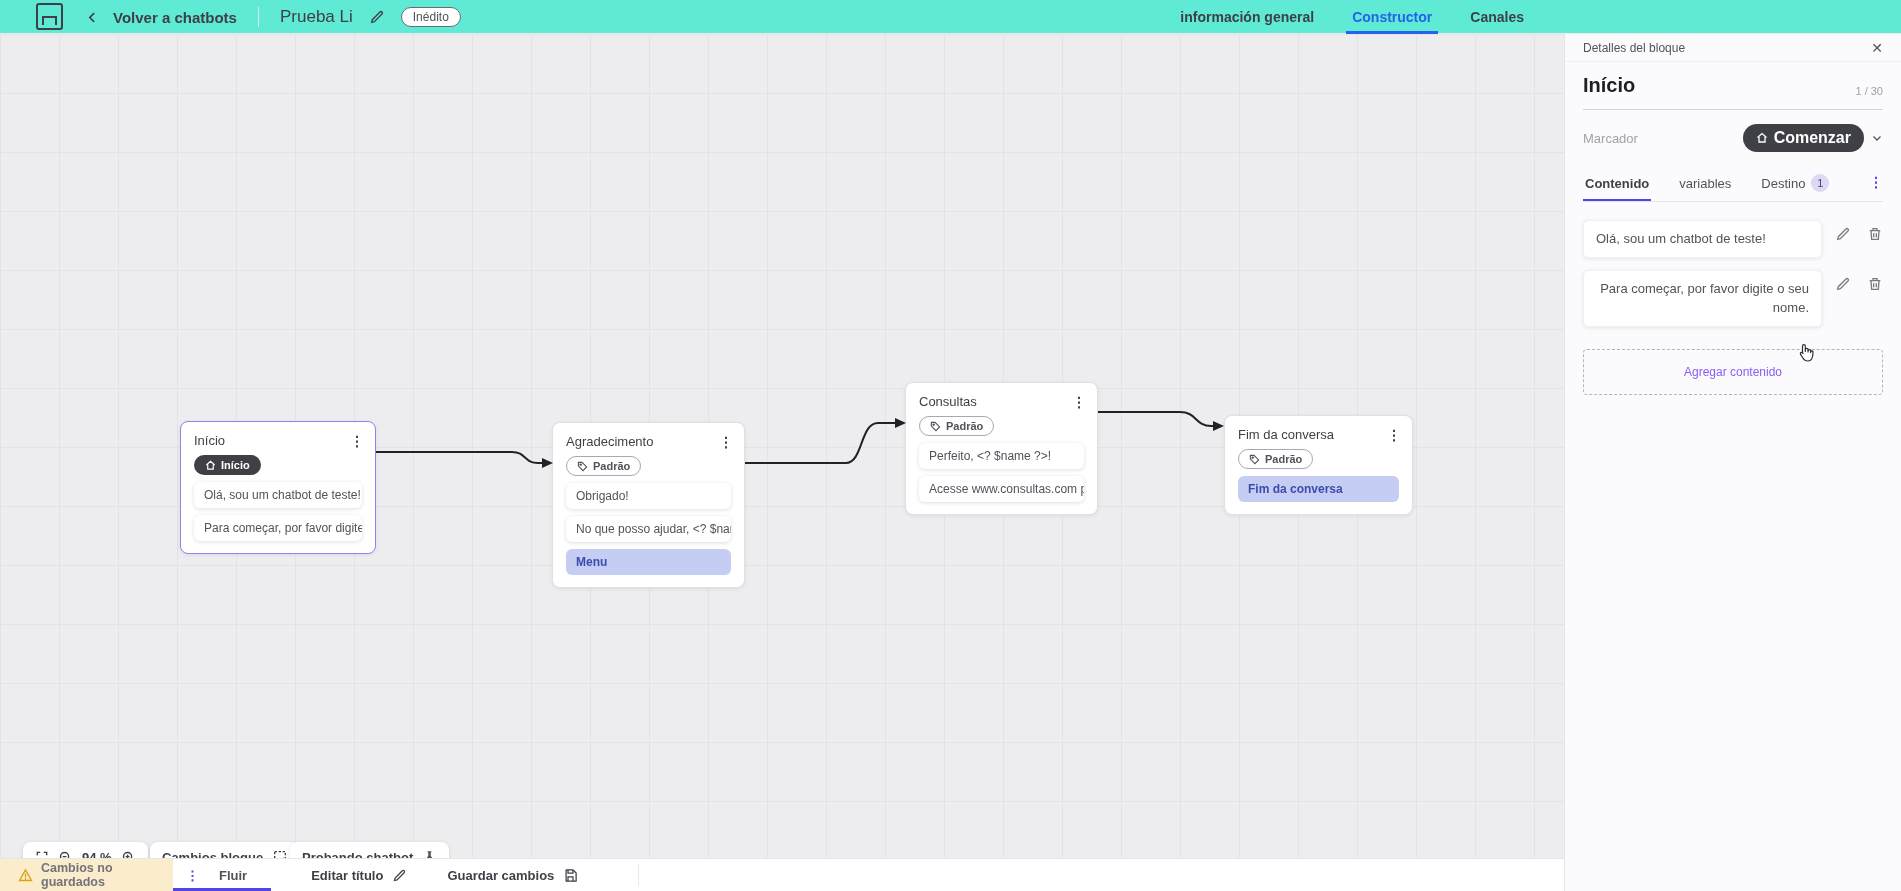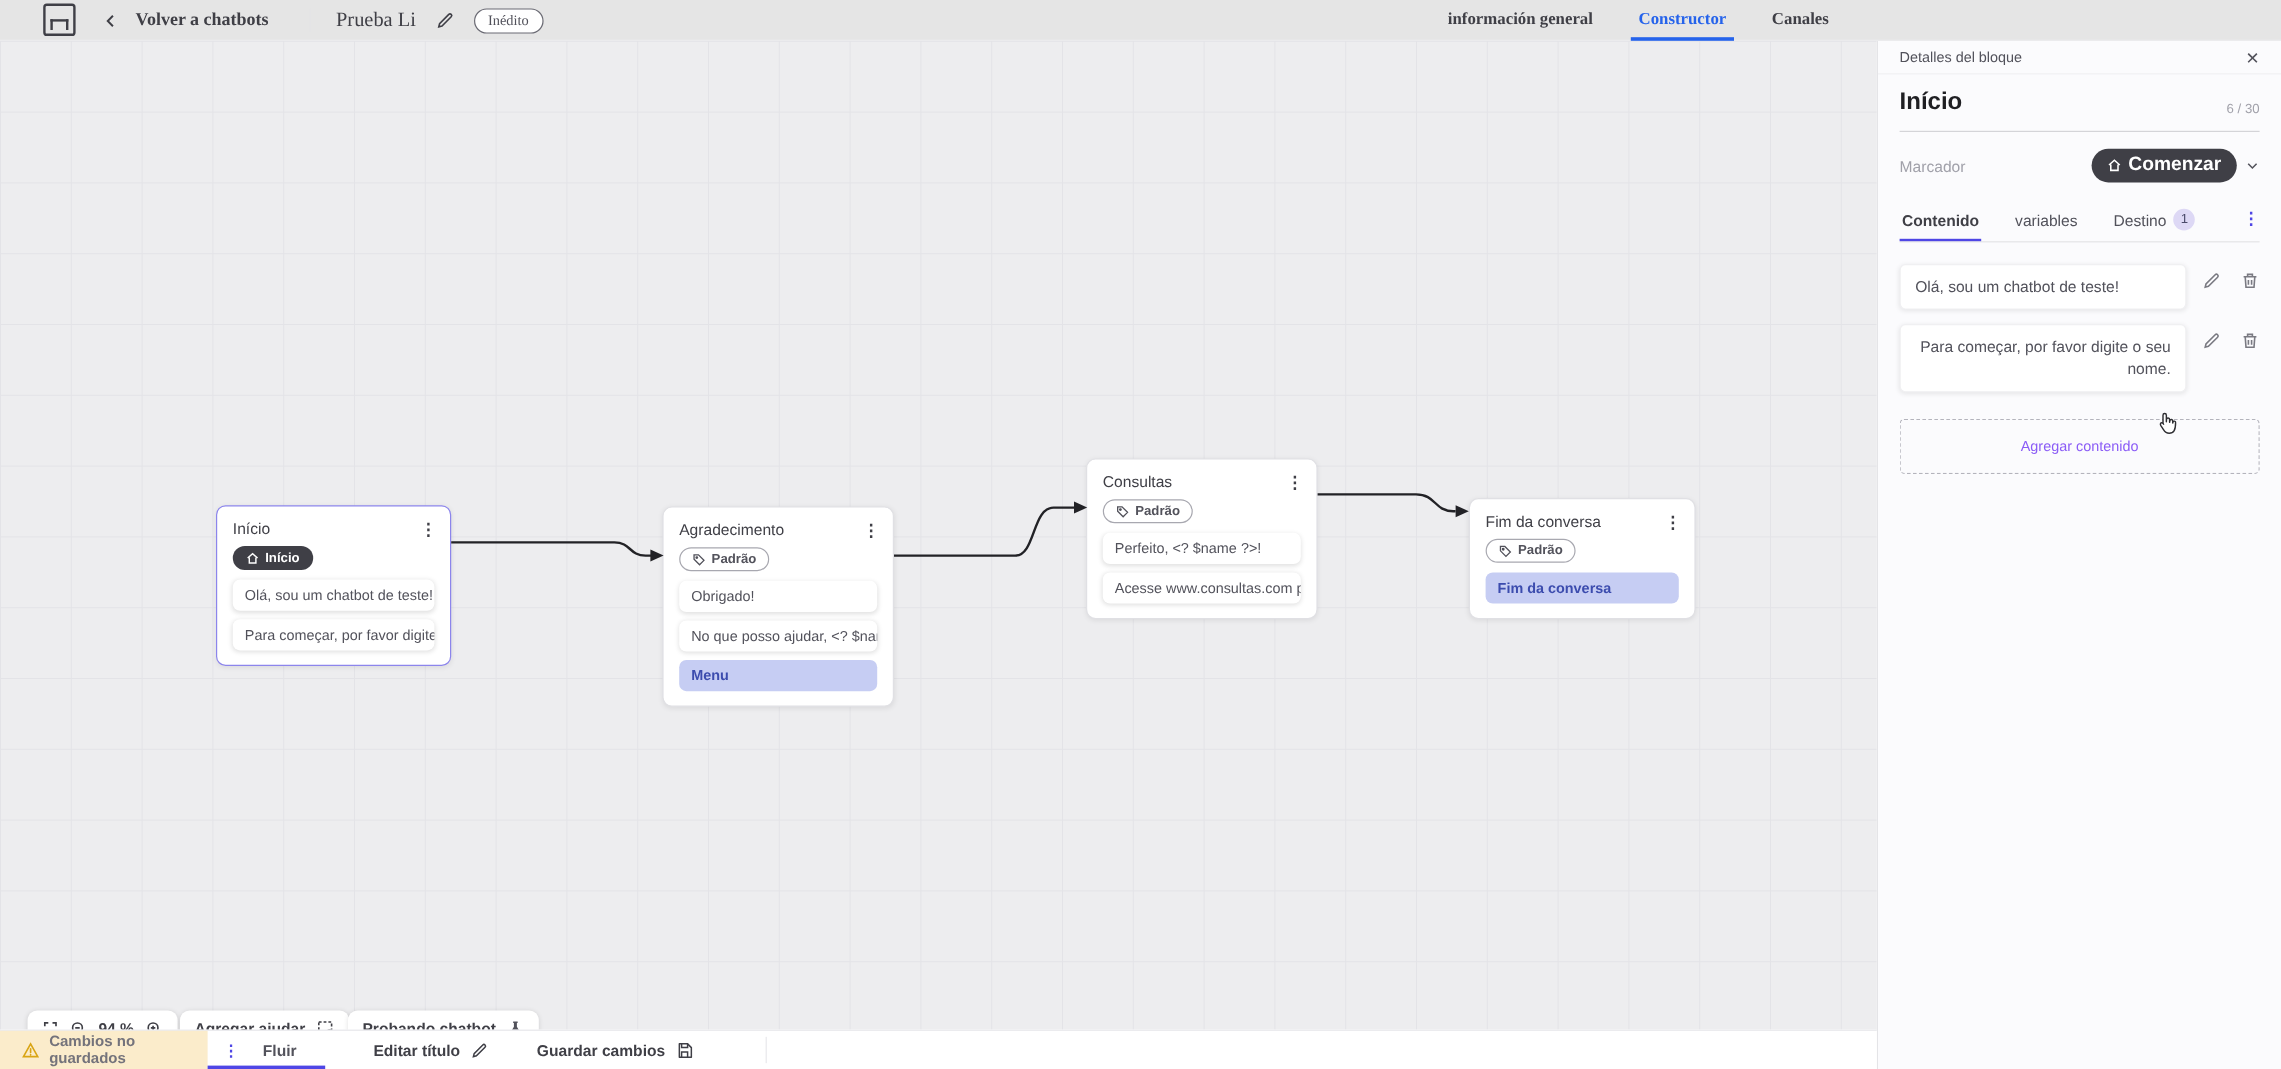--- a/index.html
+++ b/index.html
@@ -1,21 +1,21 @@
 <!DOCTYPE html>
 <html><head>
 <meta charset="utf-8">
 <style>
   * { margin:0; padding:0; box-sizing:border-box; }
   html,body { width:1901px; height:891px; overflow:hidden;
     font-family:"Liberation Sans", sans-serif; background:#fff; color:#3f3f46; }
 
   
-  #topbar { position:absolute; left:0; top:0; width:1901px; height:34px; background:#e5e5e5;
-    border-bottom:1px solid #ebebee; z-index:30;font-family:Liberation Serif, serif; }
+  #topbar { position:absolute; left:0; top:0; width:1901px; height:34px; background:#5eead4;
+    border-bottom:1px solid #ebebee; z-index:30; }
   #logo { position:absolute; left:36px; top:3px; width:27px; height:27px;
     border:2px solid #3f3f46; border-radius:3px; display:flex; align-items:flex-end; justify-content:center; }
   #logo .logo-glyph { width:15px; height:9px; border:2px solid #3f3f46; border-bottom:none; margin-bottom:3px; }
   .back-wrap { position:absolute; left:86px; top:0; height:34px; display:flex; align-items:center; gap:14px; }
   .back-label { font-size:15px; font-weight:700; color:#3f3f46; }
   .tb-divider { position:absolute; left:258px; top:7px; width:1px; height:20px; background:#e4e4e7; }
   .title-wrap { position:absolute; left:280px; top:0; height:34px; display:flex; align-items:center; gap:16px; }
   .bot-title { font-size:17px; color:#3f3f46; }
   .badge-pill { border:1px solid #6b6b74; border-radius:999px; padding:2px 11px;
     font-size:12px; color:#52525b; background:#fff; }
@@ -195,21 +195,21 @@
     </span>
     <span>94 %</span>
     <span class="icon">
       <svg width="15" height="15" viewBox="0 0 24 24" fill="none" stroke="#3f3f46" stroke-width="2.2">
           <circle cx="10.5" cy="10.5" r="6.5"></circle>
           <path d="M15.5 15.5 21 21M7.5 10.5h6M10.5 7.5v6"></path>
         </svg>
     </span>
   </div>
   <div class="cv-btn" id="addBlock">
-    <span>Agregar ajudar</span>
+    <span>Cambios bloque</span>
     <span class="icon">
       <svg width="16" height="16" viewBox="0 0 24 24" fill="none" stroke="#3f3f46" stroke-width="2">
           <path stroke-dasharray="3.5 2.5" d="M4 4h16v16H4z"></path>
           <circle cx="17.5" cy="17.5" r="4.5" fill="#3f3f46" stroke="none"></circle>
           <path d="M17.5 15.5v4M15.5 17.5h4" stroke="#fff" stroke-width="1.6"></path>
         </svg>
     </span>
   </div>
   <div class="cv-btn" id="testBot">
     <span>Probando chatbot</span>
@@ -262,21 +262,21 @@
 </div>
 
 <div id="panel">
   <div id="panelHead">
     <span>Detalles del bloque</span>
     <span class="icon" style="color:#52525b;font-size:14px;">✕</span>
   </div>
   <div id="panelBody">
     <div class="name-row">
       <span class="block-name">Início</span>
-      <span class="char-count">6 / 30</span>
+      <span class="char-count">1 / 30</span>
     </div>
     <div class="marker-row">
       <span class="marker-label">Marcador</span>
       <span class="marker-value-wrap">
         <span class="marker-pill">
           <span class="icon">
             <svg width="12" height="12" viewBox="0 0 24 24" fill="none" stroke="#fff" stroke-width="2.6">
                 <path d="M3 11 12 3l9 8M6 10v10h12V10"></path>
               </svg>
           </span>

